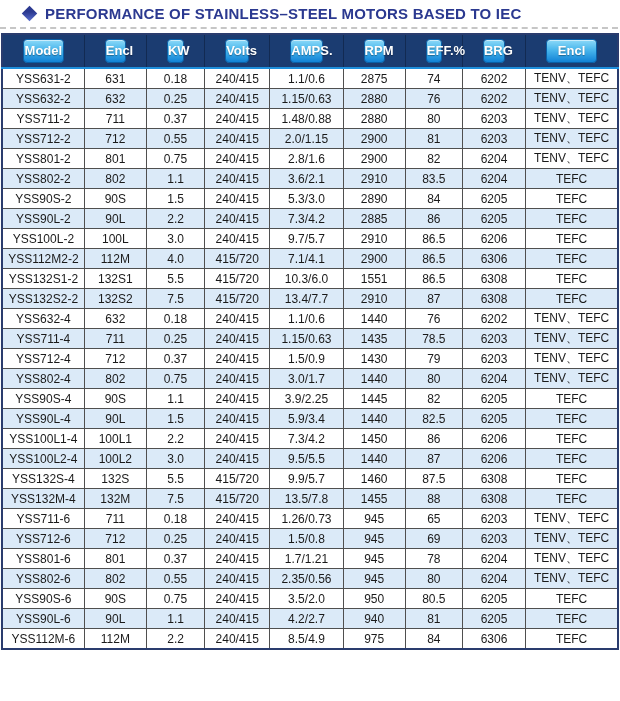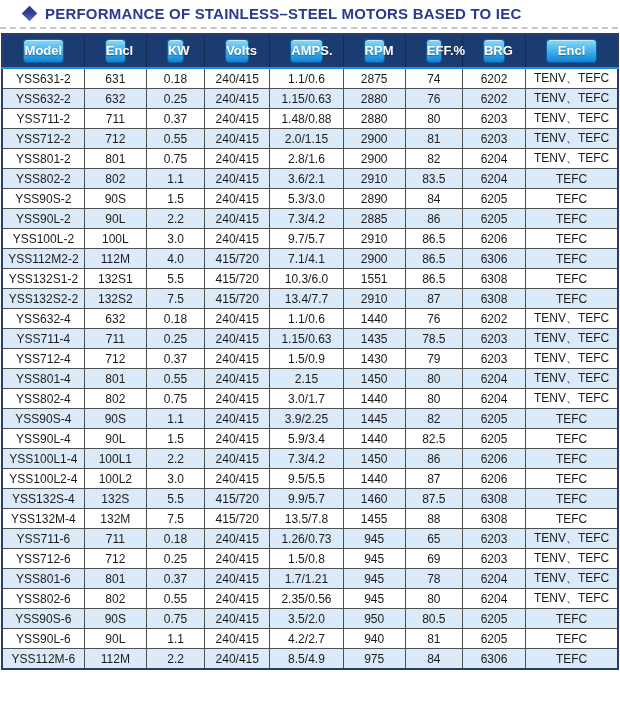--- a/index.html
+++ b/index.html
@@ -292,31 +292,20 @@
           <td>712</td>
           <td>0.37</td>
           <td>240/415</td>
           <td>1.5/0.9</td>
           <td>1430</td>
           <td>79</td>
           <td>6203</td>
           <td>TENV、TEFC</td>
         </tr>
         <tr>
-          <td>YSS801-4</td>
-          <td>801</td>
-          <td>0.55</td>
-          <td>240/415</td>
-          <td>2.15</td>
-          <td>1450</td>
-          <td>80</td>
-          <td>6204</td>
-          <td>TENV、TEFC</td>
-        </tr>
-        <tr>
           <td>YSS802-4</td>
           <td>802</td>
           <td>0.75</td>
           <td>240/415</td>
           <td>3.0/1.7</td>
           <td>1440</td>
           <td>80</td>
           <td>6204</td>
           <td>TENV、TEFC</td>
         </tr>

